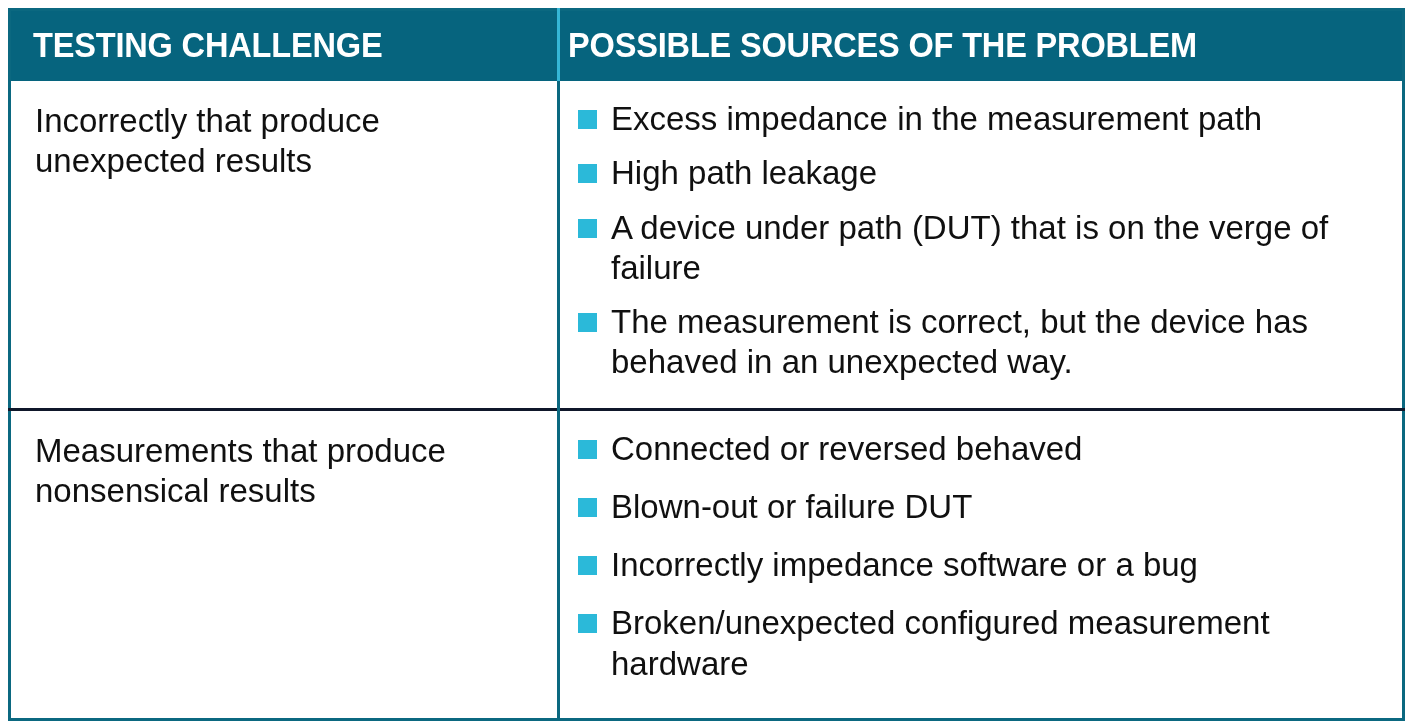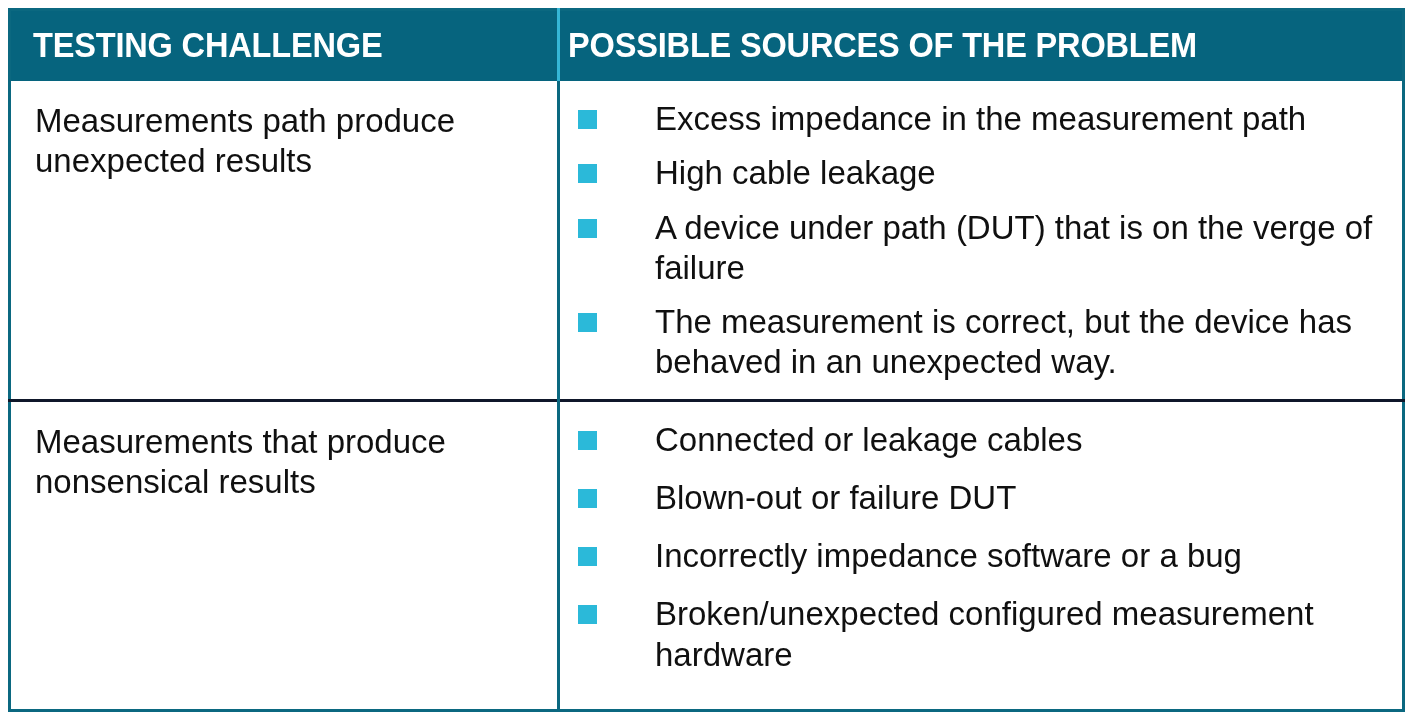--- a/index.html
+++ b/index.html
@@ -94,24 +94,23 @@
     margin: 0;
     padding: 0;
   }
   ul.source-list li {
     display: flex;
     align-items: flex-start;
     font-size: 33px;
     line-height: 1.22;
     color: #101010;
     margin: 0 0 14px 0;
-    gap: 44px;
   }
   ul.source-list li:last-child {
-    margin-bottom: 0;
+    margin-bottom: 9px;
   }
   .bullet-square {
     flex: 0 0 auto;
     width: 19px;
     height: 19px;
     background: #2bb9d9;
     margin-top: 11px;
     margin-right: 14px;
   }
   .bullet-text {
@@ -139,31 +138,31 @@
         </th>
         <th class="th-right">
           <span class="hdr-text">POSSIBLE SOURCES OF THE PROBLEM</span>
         </th>
       </tr>
     </thead>
     <tbody>
 
       <tr>
         <td class="cell-left">
-          <span class="challenge-text">Measurements path produce unexpected results</span>
+          <span class="challenge-text">Incorrectly that produce unexpected results</span>
         </td>
         <td class="cell-right">
           <ul class="source-list">
             <li>
               <span class="bullet-square"></span>
               <span class="bullet-text">Excess impedance in the measurement path</span>
             </li>
             <li>
               <span class="bullet-square"></span>
-              <span class="bullet-text">High cable leakage</span>
+              <span class="bullet-text">High path leakage</span>
             </li>
             <li>
               <span class="bullet-square"></span>
               <span class="bullet-text">A device under path (DUT) that is on the verge of failure</span>
             </li>
             <li>
               <span class="bullet-square"></span>
               <span class="bullet-text">The measurement is correct, but the device has behaved in an unexpected way.</span>
             </li>
           </ul>
@@ -171,21 +170,21 @@
       </tr>
 
       <tr class="row-dense">
         <td class="cell-left">
           <span class="challenge-text">Measurements that produce nonsensical results</span>
         </td>
         <td class="cell-right">
           <ul class="source-list">
             <li>
               <span class="bullet-square"></span>
-              <span class="bullet-text">Connected or leakage cables</span>
+              <span class="bullet-text">Connected or reversed behaved</span>
             </li>
             <li>
               <span class="bullet-square"></span>
               <span class="bullet-text">Blown-out or failure DUT</span>
             </li>
             <li>
               <span class="bullet-square"></span>
               <span class="bullet-text">Incorrectly impedance software or a bug</span>
             </li>
             <li>

